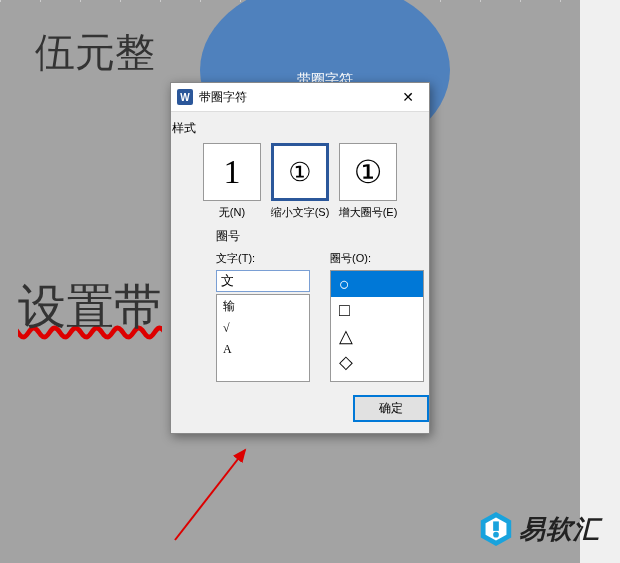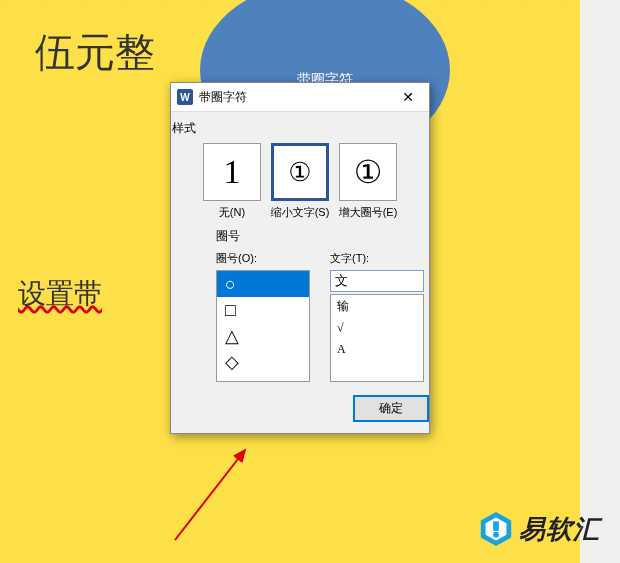--- a/index.html
+++ b/index.html
@@ -10,21 +10,21 @@
       height: 563px;
       position: relative;
       overflow: hidden;
     }
     .page-container {
       position: absolute;
       top: 0;
       left: 0;
       width: 580px;
       height: 563px;
-      background: #fde047;
+      background: #a3a3a3;
       box-shadow: 2px 0 4px rgba(0,0,0,0.15);
     }
     .sidebar-strip {
       position: absolute;
       right: 0;
       top: 0;
       width: 40px;
       height: 563px;
       background: #f0f0f0;
     }
@@ -41,21 +41,21 @@
       top: 25px;
       left: 35px;
       font-size: 40px;
       color: #333;
       font-family: "SimSun", serif;
     }
     .big-text-2 {
       position: absolute;
       top: 275px;
       left: 18px;
-      font-size: 28px;
+      font-size: 48px;
       color: #333;
       font-family: "SimSun", serif;
     }
     .big-text-2 .redline {
       border-bottom: 2px wavy #d00;
       text-decoration: underline wavy #d00;
     }
     .blue-circle {
       position: absolute;
       top: -20px;
@@ -299,46 +299,46 @@
           <div class="style-box">
               <span style="font-size:32px;">①</span>
             </div>
           <div class="style-caption">增大圈号(E)</div>
         </div>
       </div>
 
       <div class="enclose-section">
         <div class="section-label">圈号</div>
         <div class="enclose-cols">
+          <div class="enclose-col">
+            <div class="col-label">文字(T):</div>
+            <input class="text-input" value="文" style="">
+            <div class="listbox">
+              <div class="list-item">输</div>
+              <div class="list-item">√</div>
+              <div class="list-item">A</div>
+            </div>
+          </div>
           <div class="enclose-col">
             <div class="col-label">圈号(O):</div>
             <div class="listbox-noscroll">
               <div class="shape-item selected">
                   <span class="shape-glyph">○</span>
                 </div>
               <div class="shape-item">
                   <span class="shape-glyph">□</span>
                 </div>
               <div class="shape-item">
                   <span class="shape-glyph">△</span>
                 </div>
               <div class="shape-item">
                   <span class="shape-glyph">◇</span>
                 </div>
             </div>
           </div>
-          <div class="enclose-col">
-            <div class="col-label">文字(T):</div>
-            <input class="text-input" value="文" style="">
-            <div class="listbox">
-              <div class="list-item">输</div>
-              <div class="list-item">√</div>
-              <div class="list-item">A</div>
-            </div>
-          </div>
         </div>
       </div>
 
       <div class="dialog-buttons">
         <div class="dlg-btn primary">
             <span>确定</span>
           </div>
       </div>
     </div>
   </div>

